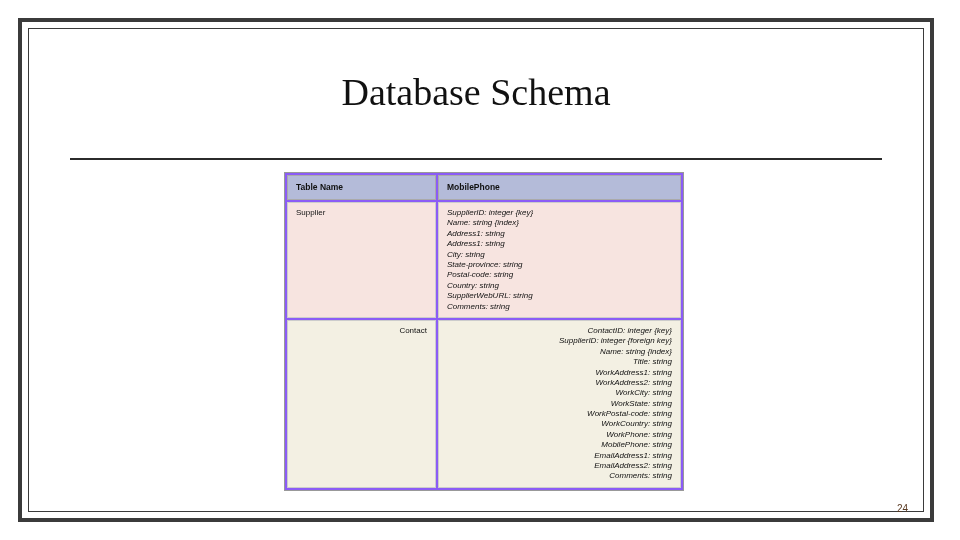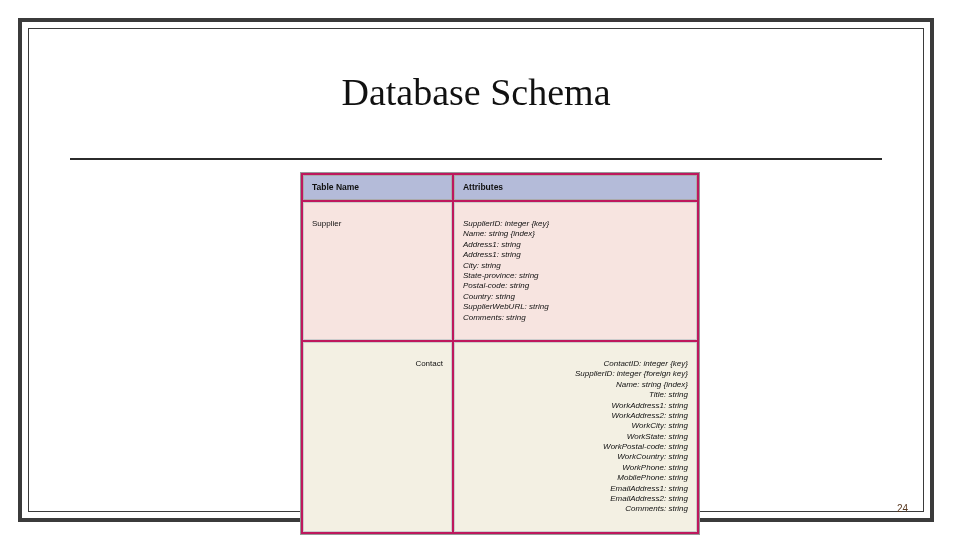--- a/index.html
+++ b/index.html
@@ -28,39 +28,39 @@
     color: #111;
     font-weight: 400;
   }
   .title-rule {
     position: absolute;
     top: 158px; left: 70px; right: 70px;
     border-top: 2px solid #2b2b2b;
   }
   .schema {
     position: absolute;
-    top: 172px; left: 300px;
+    top: 172px; left: 284px;
     width: 400px;
     border: 1px solid #999;
     font-size: 8px;
     line-height: 1.3;
     color: #111;
-    background: #be185d;
+    background: #8b5cf6;
   }
   .schema th {
     background: #b4bbd9;
     text-align: left;
     font-weight: 700;
     padding: 6px 8px;
     border: 1px solid #aaa;
     font-size: 8.5px;
   }
   .schema td {
     vertical-align: top;
-    padding: 16px 8px;
+    padding: 5px 8px;
     border: 1px solid #ccc;
   }
   .schema tr.row-a td { background: #f7e4e0; }
   .schema tr.row-b td { background: #f3f0e3; text-align: right; }
   .col-name { width: 38%; }
   .attr-list { white-space: pre-line; font-style: italic; }
   .footer {
     position: absolute;
     left: 44px; bottom: 26px;
     font-size: 10px;
@@ -82,21 +82,21 @@
     <div class="inner-frame"></div>
   </div>
 
   <h1 class="title">Database Schema</h1>
   <div class="title-rule"></div>
 
   <table class="schema">
     <thead>
       <tr>
         <th class="col-name">Table Name</th>
-        <th>Attributes</th>
+        <th>MobilePhone</th>
       </tr>
     </thead>
     <tbody>
       <tr class="row-a">
         <td class="col-name">Supplier</td>
         <td class="attr-list">SupplierID: integer {key}
 Name: string {index}
 Address1: string
 Address1: string
 City: string

